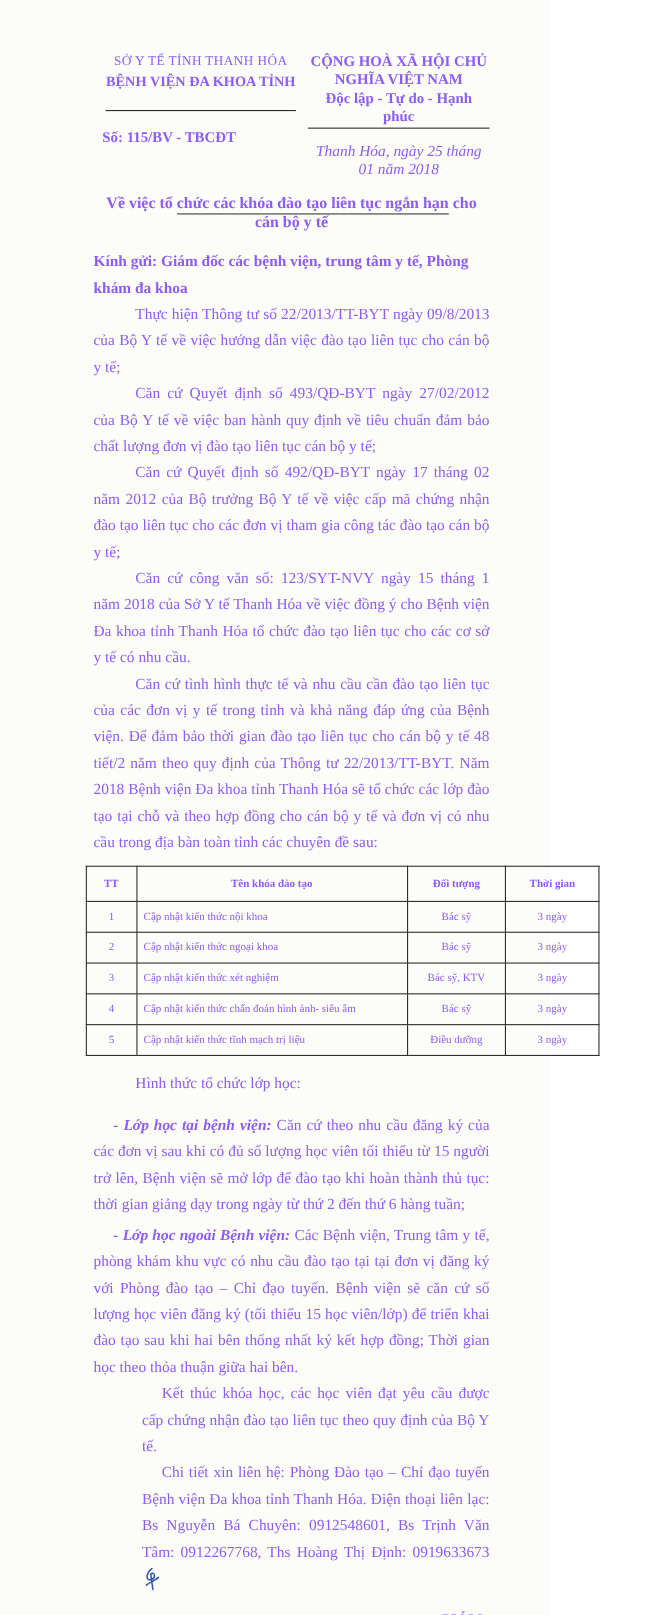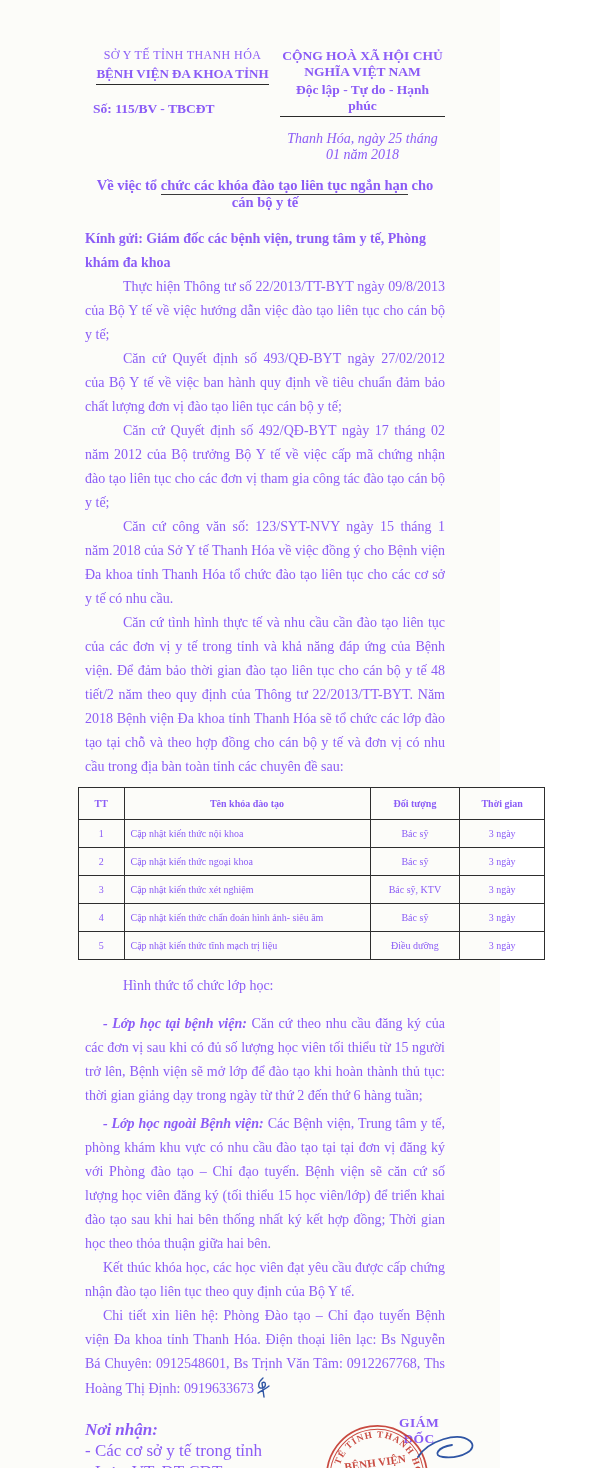--- a/index.html
+++ b/index.html
@@ -14,37 +14,37 @@
     font-size:14px;
   }
   .content { padding:48px 55px 0 85px; }
 
   
   .hdr { display:flex; }
   .hdr-left { width:195px; text-align:center; }
   .hdr-right { flex:1; text-align:center; }
   .org-parent { font-size:12px; letter-spacing:.4px; }
   .org-name { font-size:13px; font-weight:bold; margin-top:3px; }
-  .org-name span { display:inline-block; border-bottom:1.5px solid #2a2a2a; padding-bottom:2px; }
+  .org-name span { display:inline-block; border-bottom:1.5px solid #2a2a2a; padding-bottom:18px; }
   .doc-no { font-size:13.5px; margin-top:16px; text-align:left; padding-left:8px;font-weight:bold; }
   .motto1 { font-size:13.5px; font-weight:bold; }
   .motto2 { font-size:13.5px; font-weight:bold; margin-top:2px; }
   .motto2 span { display:inline-block; border-bottom:1.5px solid #2a2a2a; padding-bottom:2px; }
   .place-date { font-size:14px; font-style:italic; margin-top:14px; }
 
   
   .title-block { text-align:center; margin-top:14px; }
   .title-main { font-size:16px; font-weight:bold; letter-spacing:1px; }
   .title-sub { font-size:14.5px; font-weight:bold; margin-top:4px; }
   .title-sub .u { border-bottom:1px solid #3a3a3a; padding-bottom:1px; }
   .salutation { font-size:14px; font-weight:bold; margin-top:16px; line-height:24px; }
 
   
   .p { text-align:justify; line-height:24px; text-indent:38px; margin:0; }
-  .p.small-indent { text-indent:18px; }
+  .p.small-indent { text-indent:18px;margin-left:44px; }
   .p.dash { text-indent:18px; margin-top:4px; }
   .lead-bi { font-weight:bold; font-style:italic; }
   .q { font-style:italic; }
 
   
   table.courses { border-collapse:collapse; width:467px; margin:8px 0 0 -7px; }
   table.courses th, table.courses td {
     border:1px solid #2e2e2e; font-size:10px; padding:3px 6px; line-height:21px;
   }
   table.courses th { font-weight:bold; text-align:center; padding:5px 4px; }

